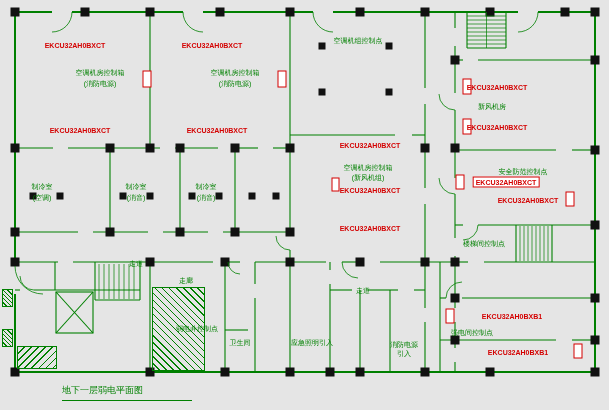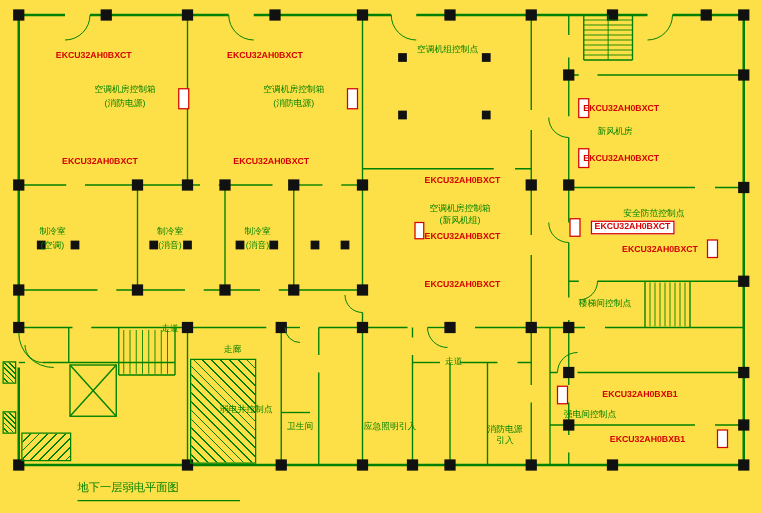--- a/index.html
+++ b/index.html
@@ -2,21 +2,21 @@
 <html style="--green: #008000; --red: #d40000; --black: #111111;"><head>
 <meta charset="utf-8">
 <style>
   :root{
     --green:#008000;
     --red:#d40000;
     --black:#111111;
   }
   html,body{margin:0;padding:0;background:#ffffff;}
   .canvas{
-    position:relative;width:609px;height:410px;background:#fde047;
+    position:relative;width:609px;height:410px;background:#e5e5e5;
     font-family:"Liberation Sans",sans-serif;overflow:hidden;
   }
   .plan-svg{position:absolute;left:0;top:0;}
   .w{stroke:var(--green);}
   .w2{stroke-width:2;}
   .w1{stroke-width:1.1;}
   .col{fill:var(--black);stroke:none;}
   .eq{fill:var(--black);stroke:none;}
   .dev{stroke:var(--red);stroke-width:1;fill:#ffffff;}
   .arc{stroke:var(--green);stroke-width:0.8;fill:none;}

